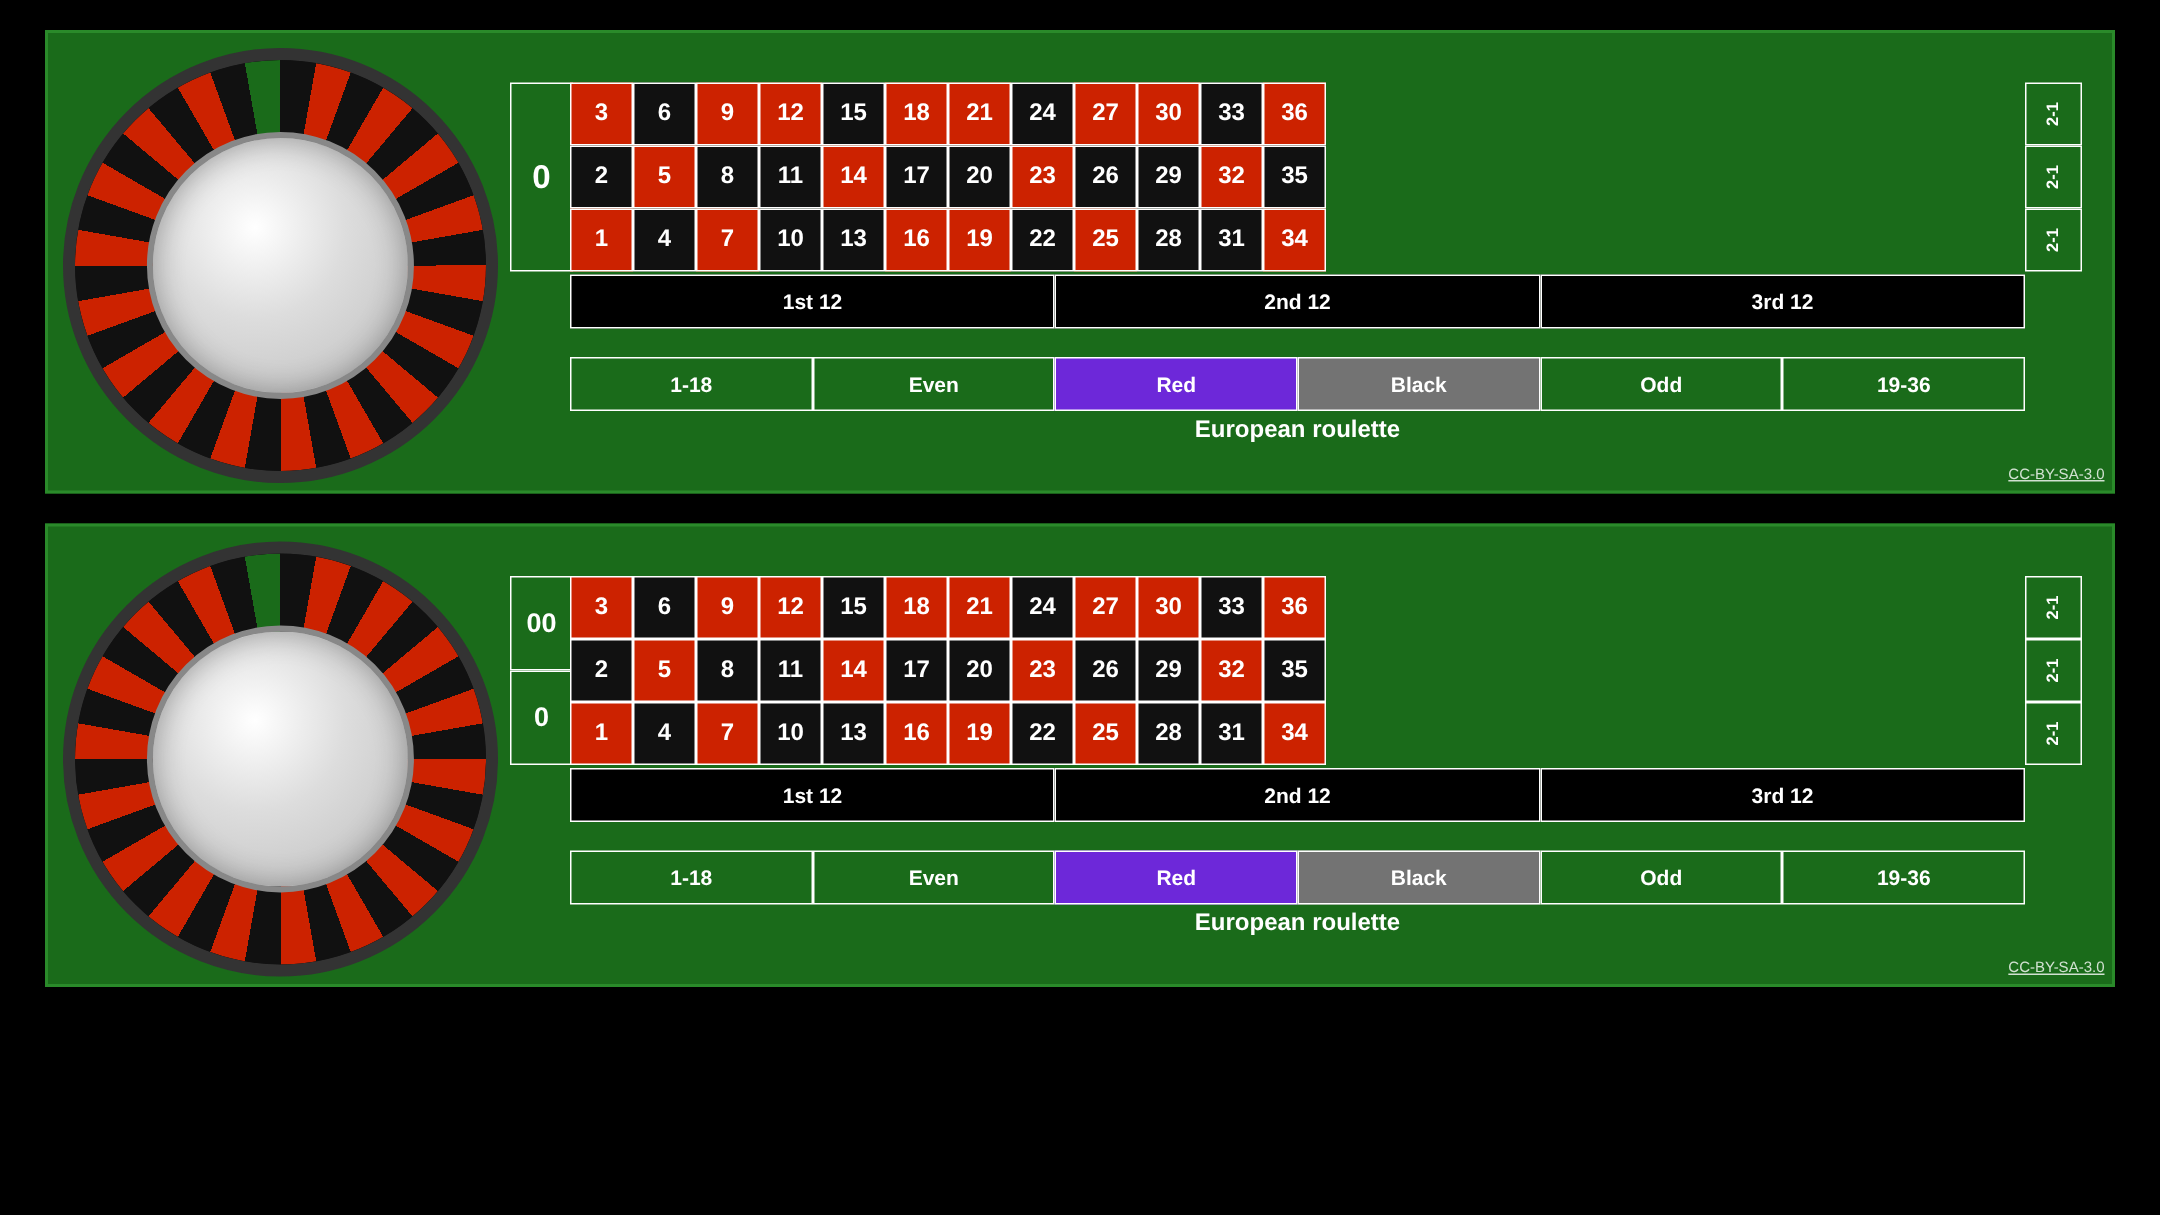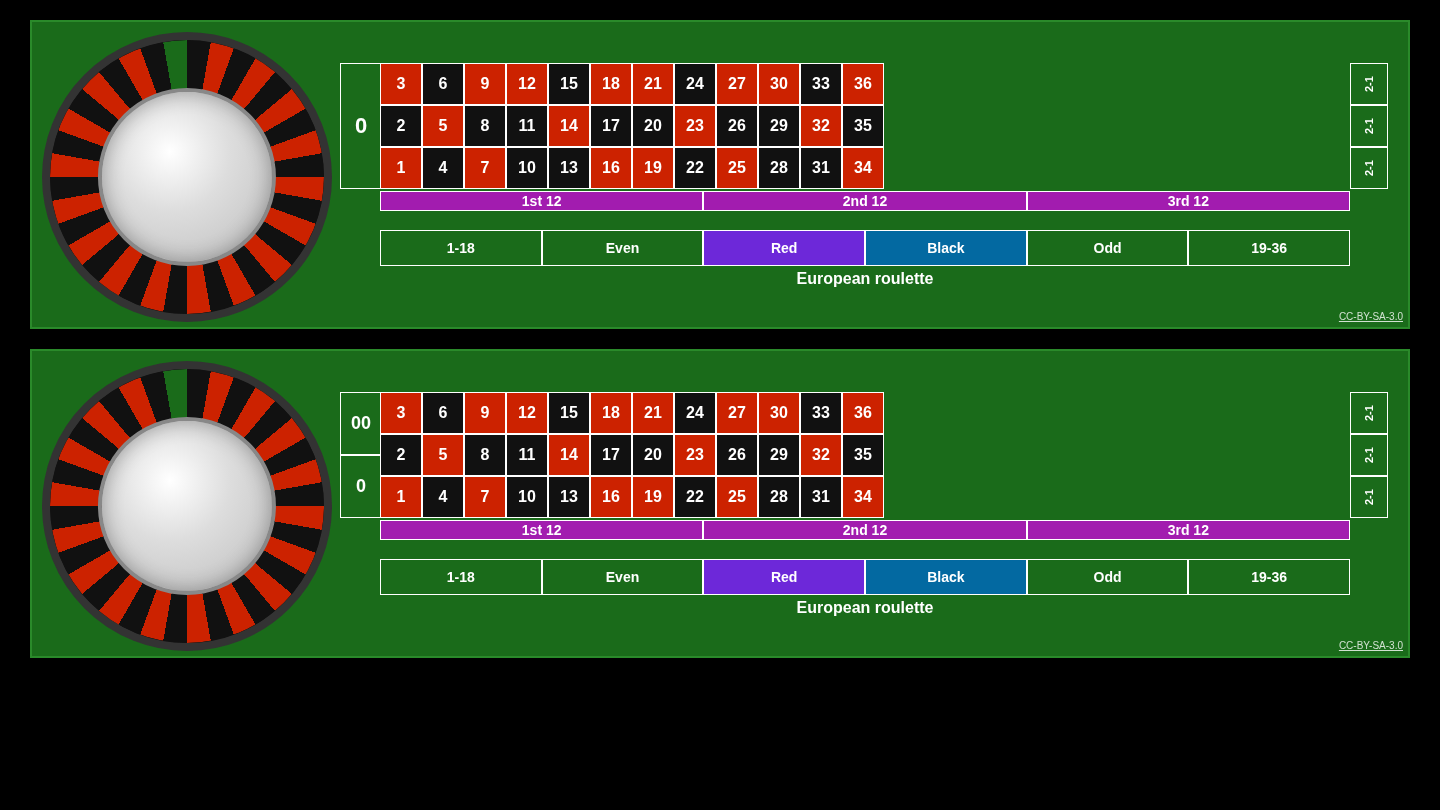--- a/index.html
+++ b/index.html
@@ -157,33 +157,33 @@
       font-weight: bold;
       height: 36px;
       display: flex;
       align-items: center;
       justify-content: center;
       border: 1px solid white;
       flex: 1;
     }
 
     .bottom-bet.red-bet { background: #6d28d9; }
-    .bottom-bet.black-bet { background: #0369a1; }
+    .bottom-bet.black-bet { background: #737373; }
 
     .dozens-row {
       display: flex;
       margin-top: 2px;
     }
 
     .dozen-cell {
-      background: #a21caf;
+      background: #000000;
       color: white;
       font-size: 14px;
       font-weight: bold;
-      height: 20px;
+      height: 36px;
       display: flex;
       align-items: center;
       justify-content: center;
       border: 1px solid white;
       flex: 1;
     }
 
     .caption {
       color: #ffffff;
       font-size: 16px;

